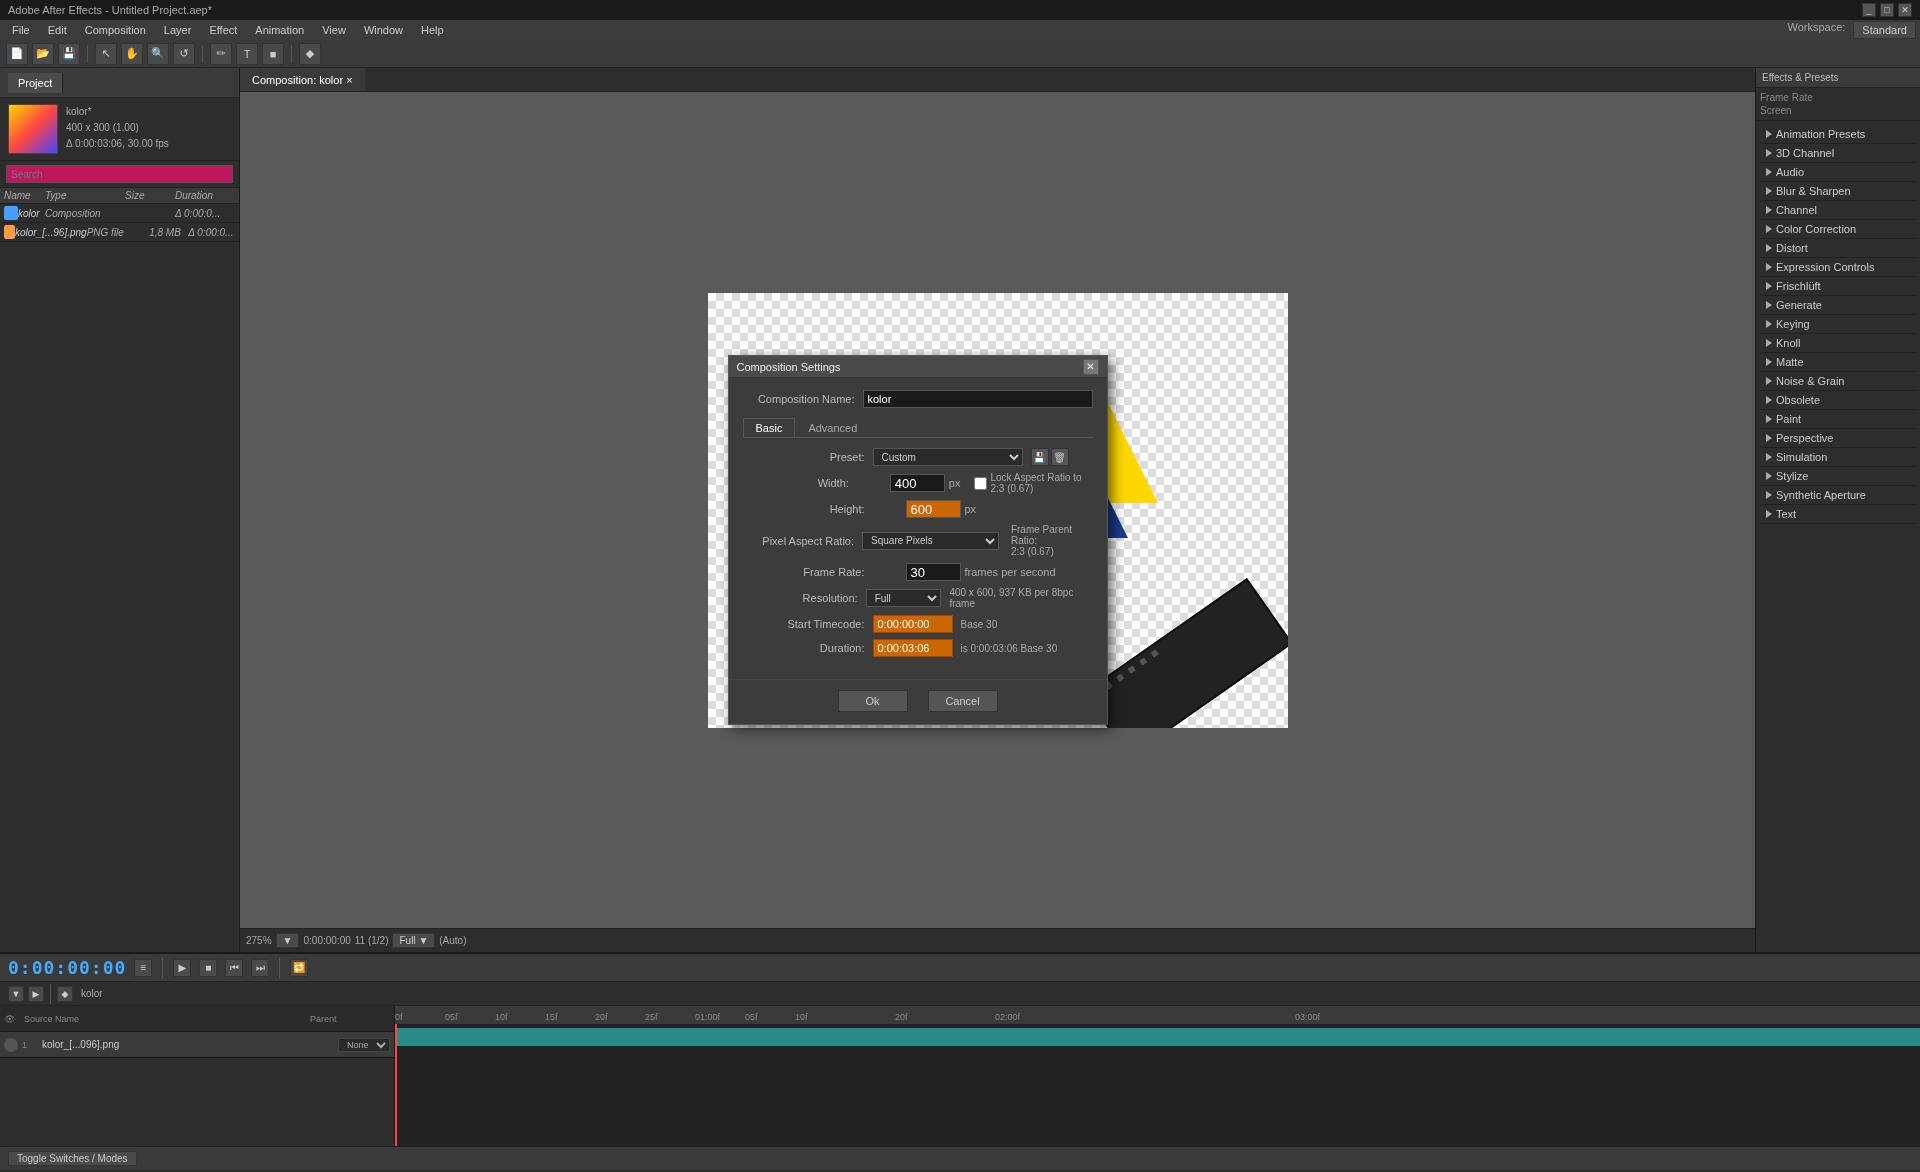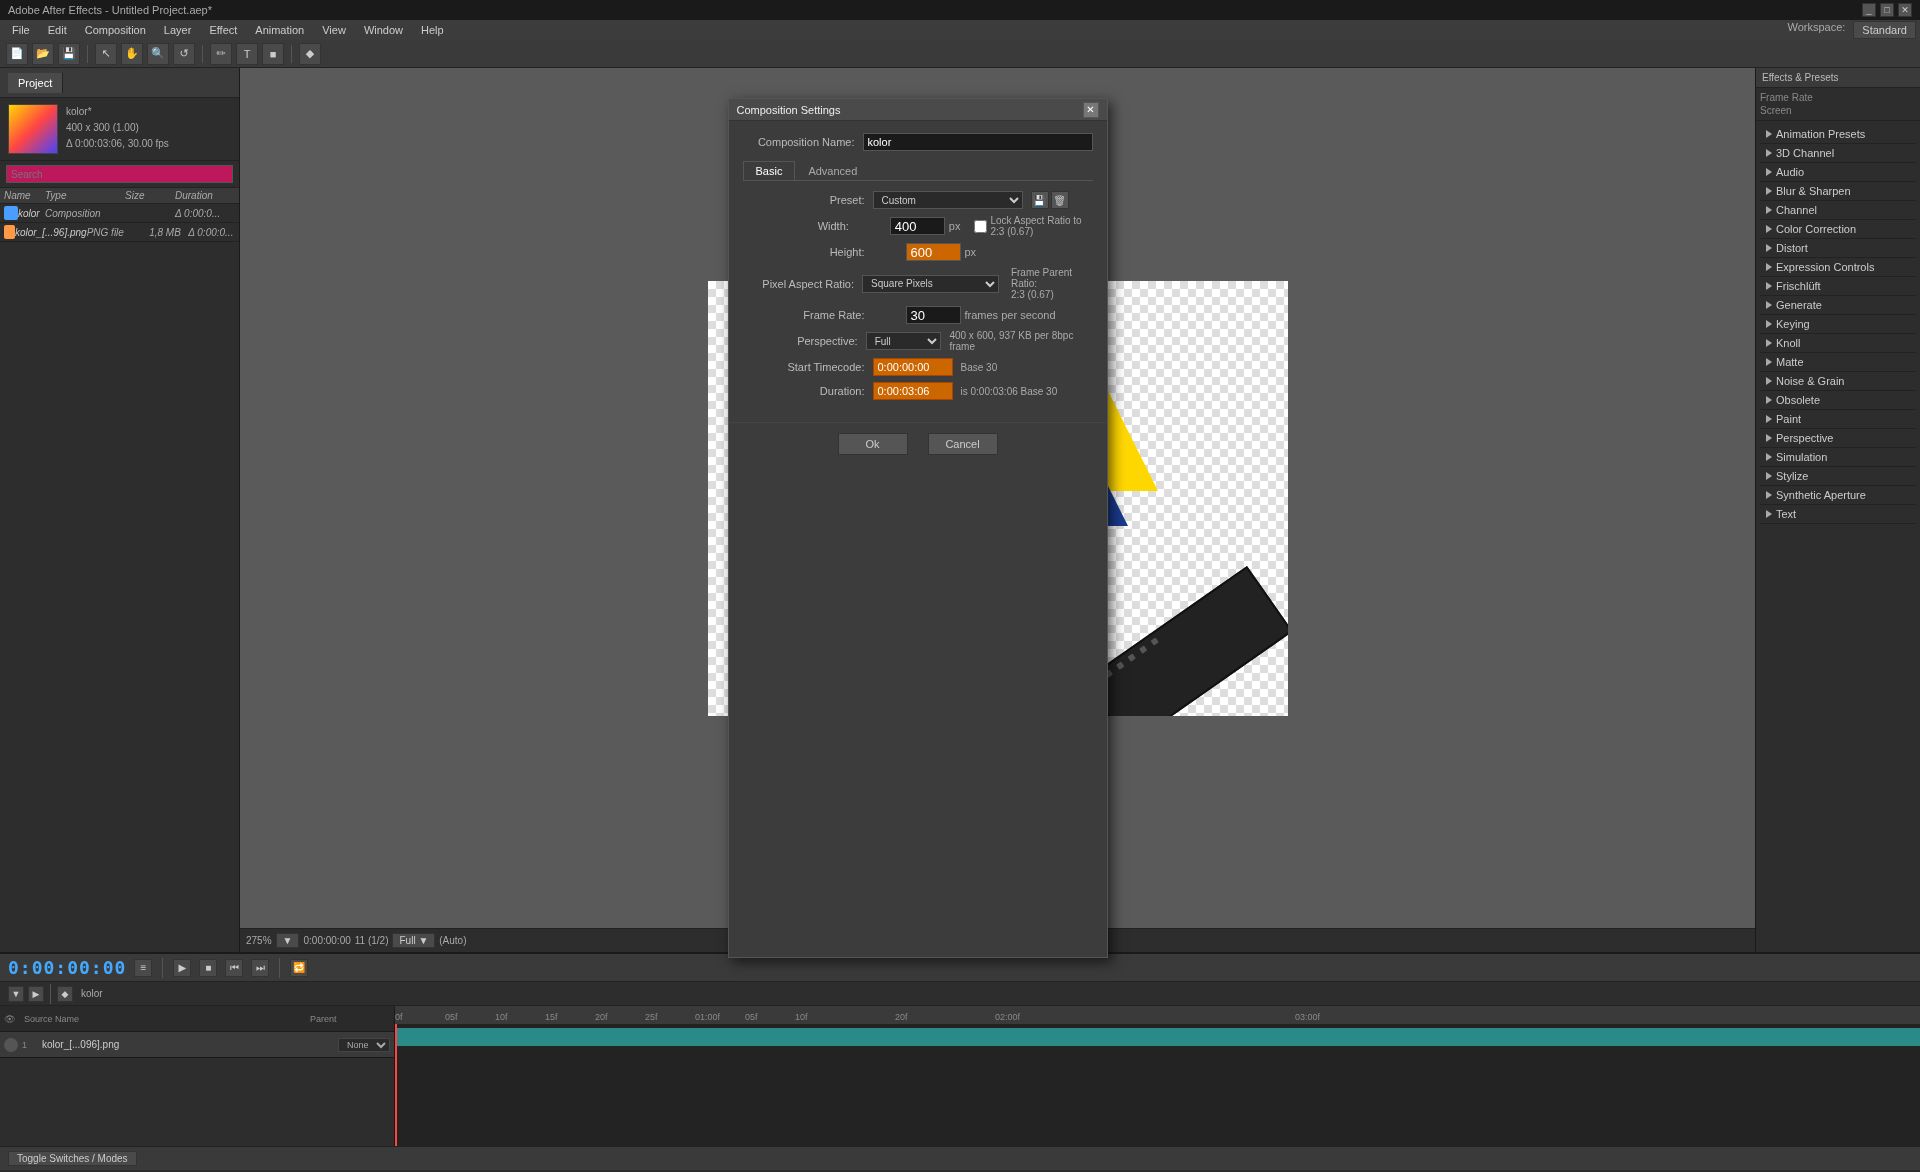--- a/index.html
+++ b/index.html
@@ -325,20 +325,21 @@
       width: 10px; height: 10px;
       background: #cc2222;
     }
 
     
     #dialog-overlay {
       position: absolute;
       top: 0; left: 0;
       width: 100%; height: 100%;
       display: flex;
+      align-items: center;
       justify-content: center;
       z-index: 100;
     }
     #comp-settings-dialog {
       width: 380px;
       background: #3c3c3c;
       border: 1px solid #555;
       box-shadow: 4px 4px 12px rgba(0,0,0,0.6);
       position: relative;
       left: -80px;
@@ -793,20 +794,23 @@
         <span class="png-icon"></span>
         <span class="row-name">kolor_[...96].png</span>
         <span class="row-type">PNG file</span>
         <span class="row-size">1,8 MB</span>
         <span class="row-dur">Δ 0:00:0...</span>
       </div>
     </div>
   </div>
 
   <div id="center-panel">
+    <div id="viewer-tabs">
+      <div class="viewer-tab active">Composition: kolor ×</div>
+    </div>
     <div id="viewer-area">
 
       <div id="composition-view">
         <div class="checker-bg"></div>
 
         <div class="euro-symbol" style="top:80px;left:110px;">€</div>
         <div class="euro-symbol" style="top:70px;left:190px;">€</div>
         <div class="euro-symbol" style="top:130px;left:155px;">€</div>
         <div class="euro-symbol" style="top:165px;left:105px;">€</div>
 
@@ -897,21 +901,21 @@
 
             <div class="form-row">
               <span class="form-label">Frame Rate:</span>
               <div class="form-control">
                 <input type="text" class="form-input-short" value="30" style="">
                 <span class="form-unit">frames per second</span>
               </div>
             </div>
 
             <div class="form-row" style="margin-top:6px;">
-              <span class="form-label">Perspective:</span>
+              <span class="form-label">Resolution:</span>
               <div class="form-control">
                 <select class="form-select" style="width:80px;">
                   <option>Full</option>
                 </select>
                 <span class="form-info-text">400 x 600, 937 KB per 8bpc frame</span>
               </div>
             </div>
 
             <div class="form-row">
               <span class="form-label">Start Timecode:</span>

